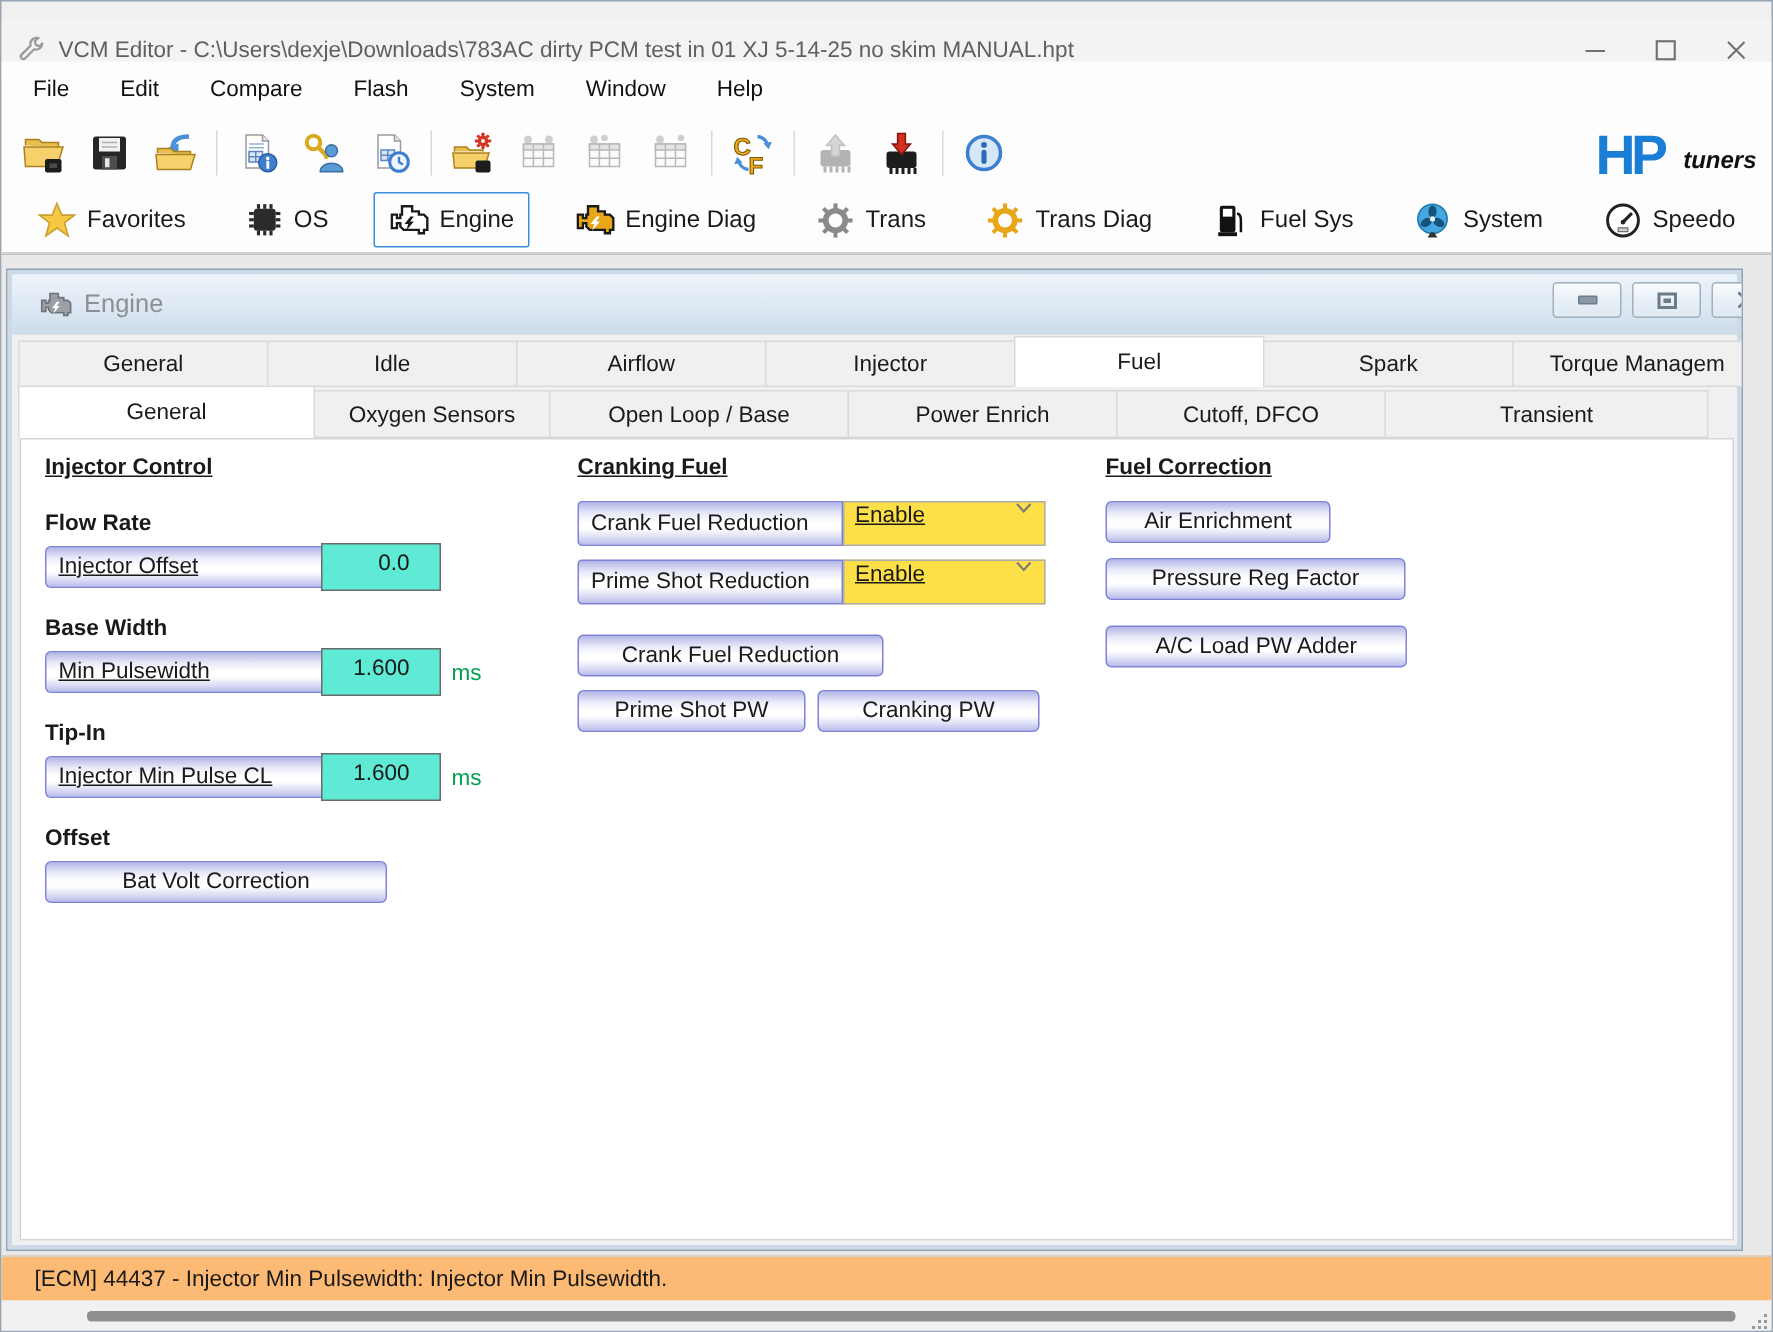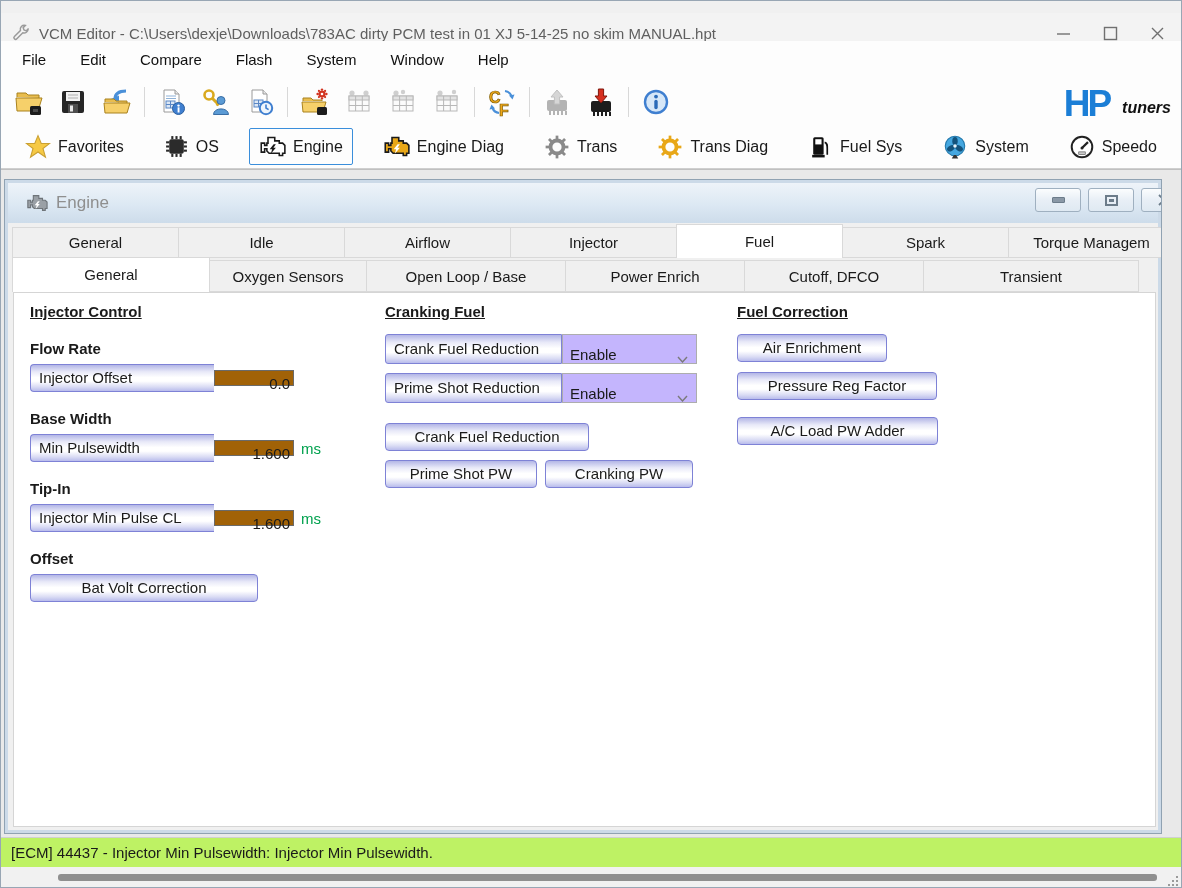--- a/index.html
+++ b/index.html
@@ -60,33 +60,33 @@
   .col1{left:16px;width:312px;}
   .col2{left:371px;width:330px;}
   .col3{left:723px;width:240px;}
   .sec-h{font-weight:bold;text-decoration:underline;margin:2px 0 20px 0;}
   .sub-h{font-weight:bold;margin:0 0 7px 0;}
   .prow{display:flex;align-items:center;margin-bottom:18px;height:28px;}
   .pbtn{
     background:linear-gradient(180deg,#b3b6e6 0%,#e8e9f8 26%,#ffffff 48%,#ffffff 62%,#dadcf4 84%,#b9bcec 100%);
     border:1px solid #7e82d6;border-radius:4px;height:28px;line-height:26px;
   }
-  .plabel{width:184px;border-radius:4px 0 0 4px;border-right:none;padding-left:8px;white-space:nowrap;overflow:hidden;}
-  .pvalue{width:80px;height:16px;background:#a16207;border:1px solid #6a6a6a;text-align:right;padding-right:3px;line-height:26px;}
+  .plabel{width:184px;border-radius:4px 0 0 4px;border-right:none;padding-left:8px;white-space:nowrap;overflow:hidden;text-decoration:underline;}
+  .pvalue{width:80px;height:32px;background:#5eead4;border:1px solid #6a6a6a;text-align:right;padding-right:20px;line-height:26px;}
   .punit{margin-left:7px;color:#00a14e;}
   .abtn{display:block;text-align:center;padding:0 10px;white-space:nowrap;overflow:hidden;}
   .selrow{display:flex;align-items:stretch;margin-bottom:9px;height:30px;width:312px;}
   .sellabel{width:177px;border-radius:3px 0 0 3px;border-right:none;padding-left:8px;line-height:28px;height:30px;white-space:nowrap;overflow:hidden;
     background:linear-gradient(180deg,#b3b6e6 0%,#e8e9f8 26%,#ffffff 48%,#ffffff 62%,#dadcf4 84%,#b9bcec 100%);
     border:1px solid #7e82d6;}
-  .selbox{flex:1;background:#c4b5fd;border:1px solid #adadad;display:flex;align-items:flex-end;padding-left:7px;}
+  .selbox{flex:1;background:#fde047;border:1px solid #adadad;display:flex;align-items:flex-start;padding-left:7px;text-decoration:underline;}
   .selbox .chev{margin-left:auto;margin-right:8px;display:flex;}
   .btnrow{display:flex;gap:8px;}
   
-  .statusbar{position:absolute;left:0;top:836px;width:100%;height:30px;background:#bef264;border-top:1px solid #d0d0d0;display:flex;align-items:center;padding-left:10px;}
+  .statusbar{position:absolute;left:0;top:836px;width:100%;height:30px;background:#fdba74;border-top:1px solid #d0d0d0;display:flex;align-items:center;padding-left:22px;}
   .hscroll{position:absolute;left:0;top:866px;width:100%;height:22px;background:#f1f1f1;}
   .hthumb{position:absolute;left:57px;right:24px;top:7px;height:7px;background:#8f8f8f;border-radius:3px;}
   .grip{position:absolute;right:3px;bottom:3px;width:10px;height:10px;}
   .grip b{position:absolute;width:2px;height:2px;background:#9a9a9a;}
 </style>
 </head>
 <body>
 
 <div class="app">
 

